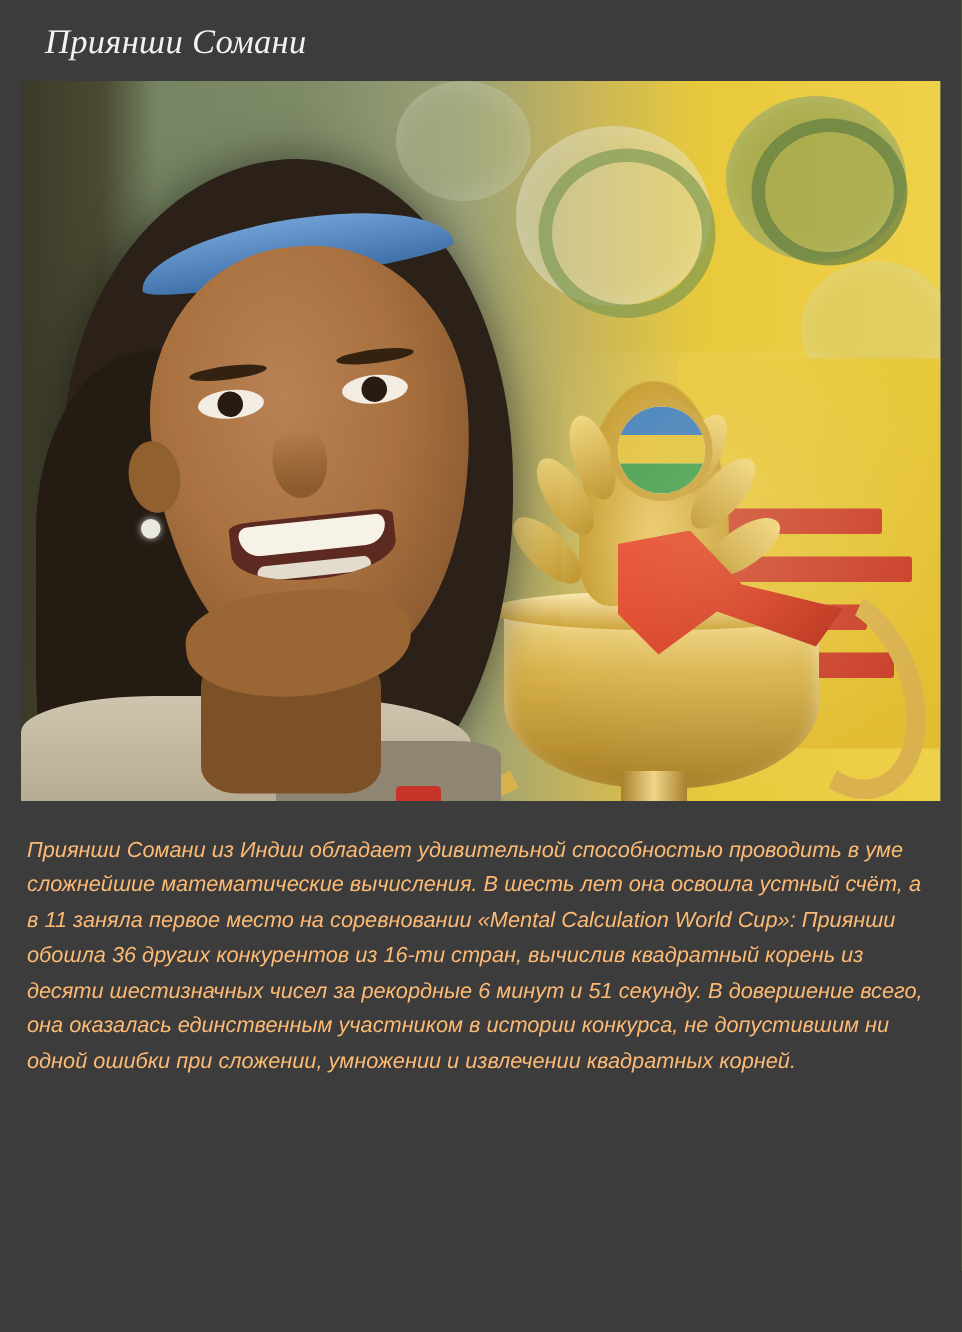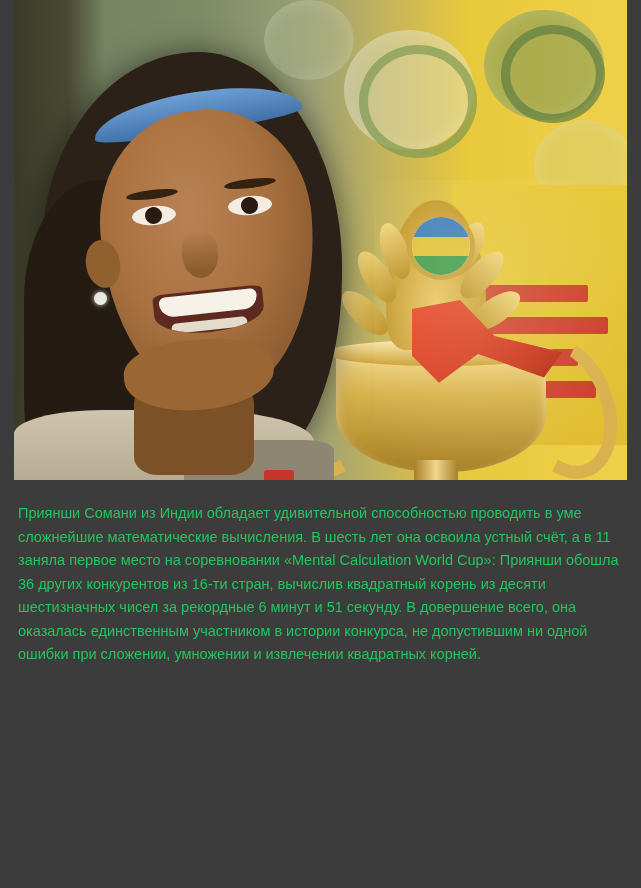--- a/index.html
+++ b/index.html
@@ -306,31 +306,33 @@
     left: 360px; top: 180px;
     width: 260px; height: 300px;
     background: radial-gradient(ellipse at 40% 40%, rgba(255,240,190,0.22) 0%, rgba(255,240,190,0) 70%);
     pointer-events: none;
   }
   
   .body-text {
     padding: 22px 18px 0 18px;
     font-size: 14.5px;
     line-height: 23.5px;
-    color: #22c55e;
+    color: #fdba74;
+    font-style: italic;
   }
   .body-text p {
     margin: 0 0 19px 0;
   }
 </style>
 </head>
 <body>
 
 <div class="page">
 
+  <div class="article-title">Приянши Сомани</div>
 
   <div class="photo-wrap">
     <div class="photo">
       <div class="bokeh b3"></div>
       <div class="bokeh b1"></div>
       <div class="bokeh b2"></div>
       <div class="bokeh b4"></div>
       <div class="ring r1"></div>
       <div class="ring r2"></div>
 

